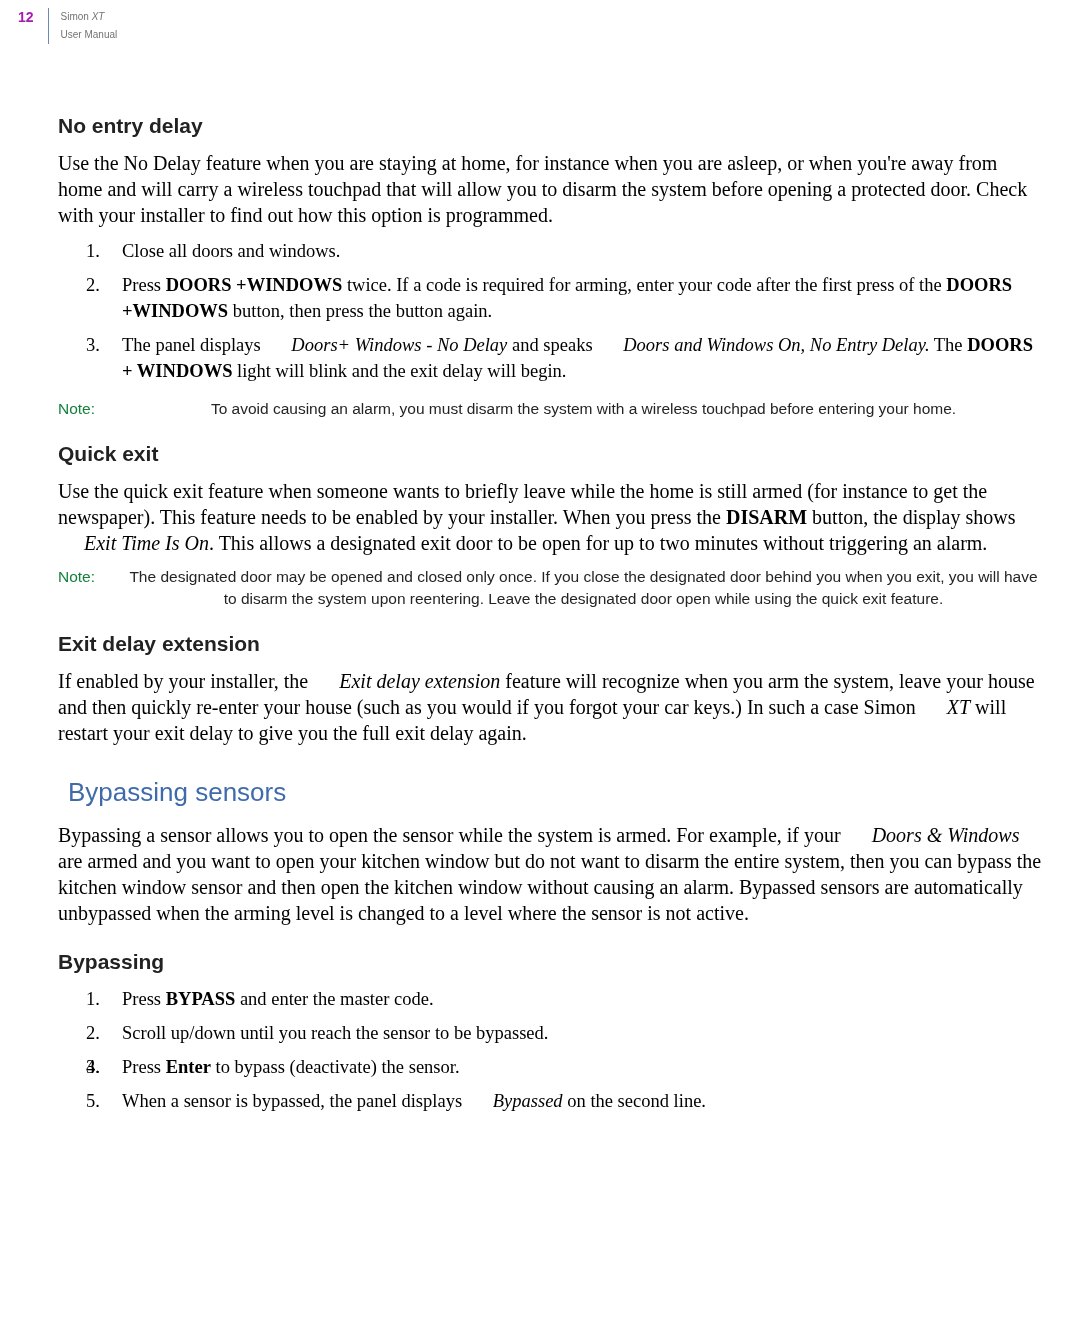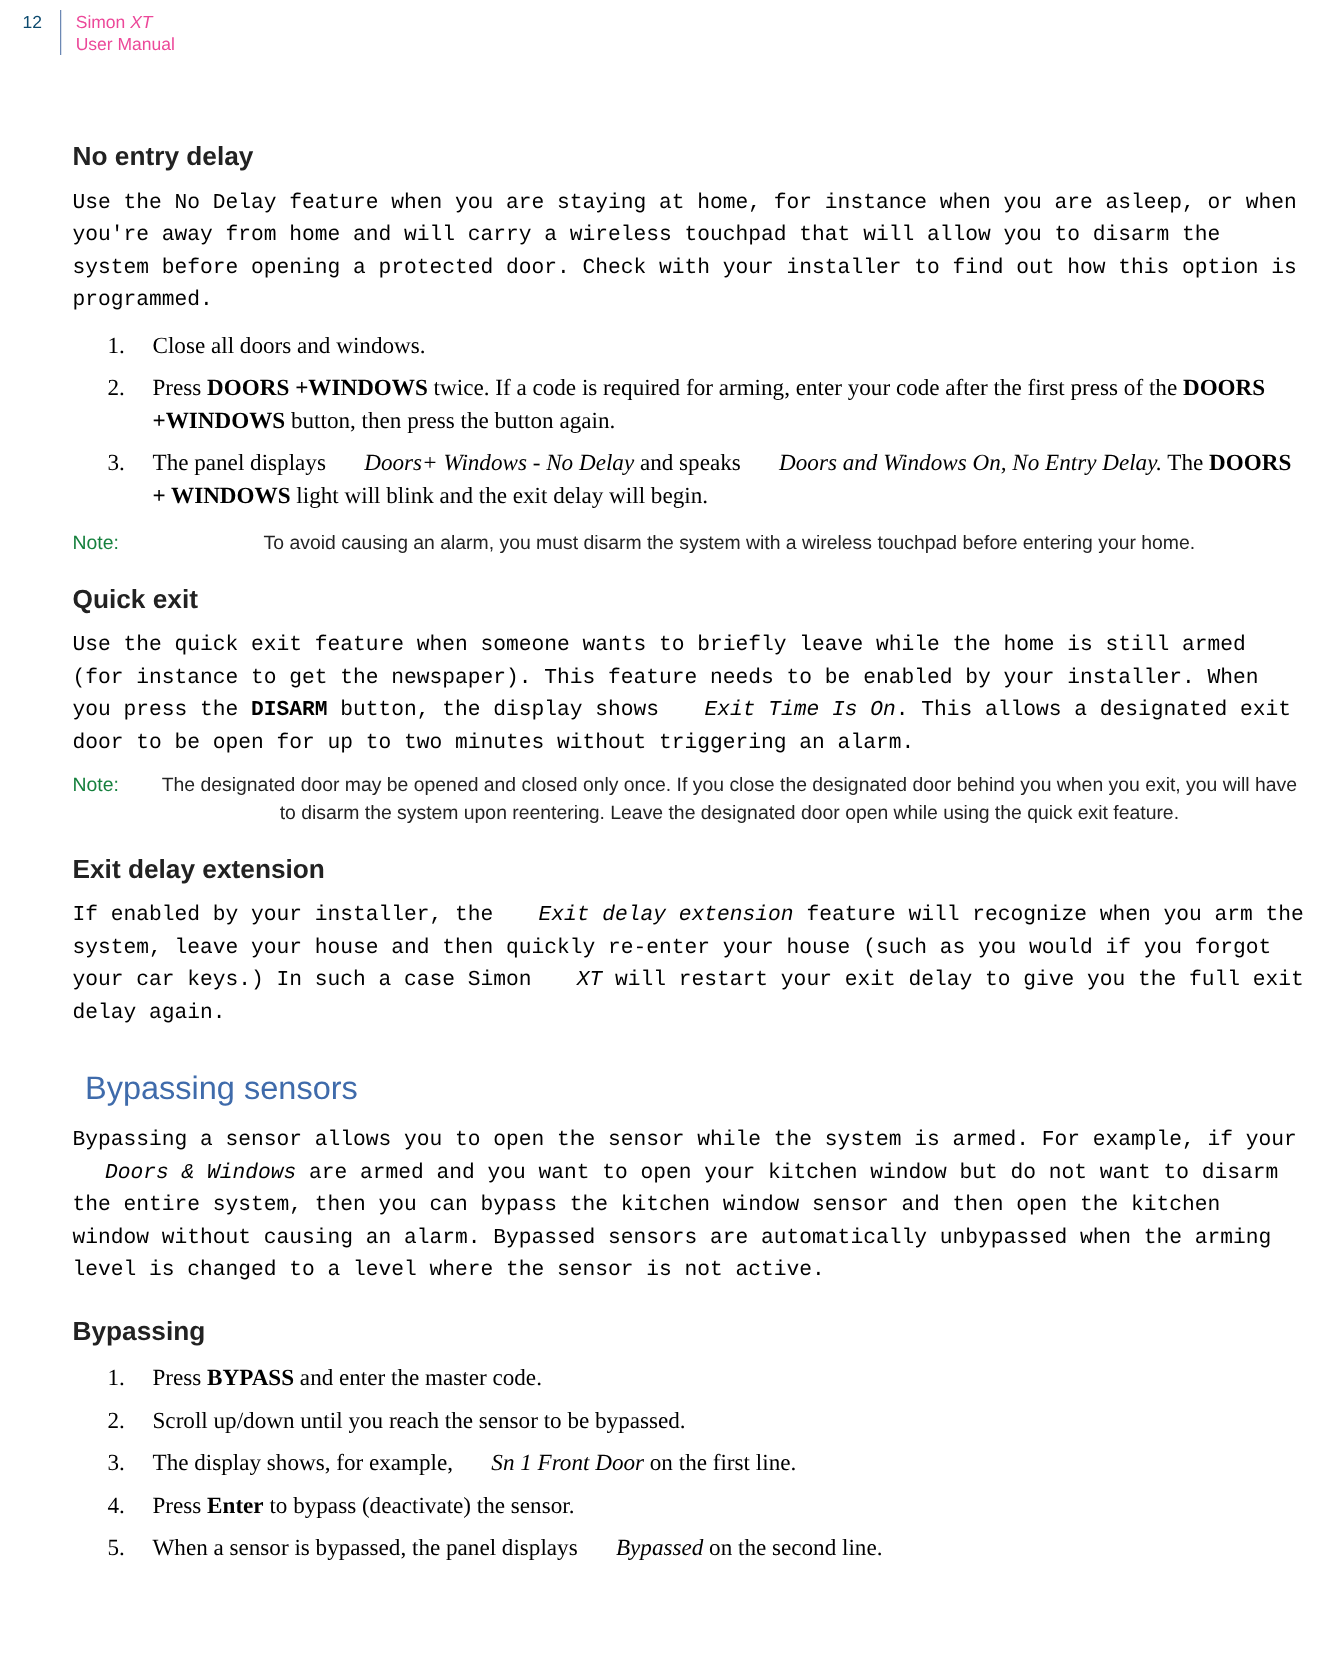--- a/index.html
+++ b/index.html
@@ -16,35 +16,35 @@
     display: flex;
     align-items: flex-start;
     margin-left: -58px;
     padding-left: 18px;
     margin-top: 8px;
     margin-bottom: 68px;
   }
   .page-num {
     font-family: Verdana, Arial, sans-serif;
     font-size: 14px;
-    font-weight: normal;
-    color: #0c4a6e;
+    font-weight: bold;
+    color: #a21caf;
     margin-right: 14px;
     line-height: 18px;
   }
   .divider-v {
     width: 1px;
     height: 36px;
     background: #6c88b4;
     margin-right: 12px;
   }
   .manual-title {
     font-family: "Trebuchet MS", Verdana, sans-serif;
-    color: #ec4899;
-    font-size: 14px;
+    color: #737373;
+    font-size: 10px;
     line-height: 18px;
   }
   .manual-title .it { font-style: italic; }
   .h3 {
     font-family: "Trebuchet MS", Verdana, sans-serif;
     font-weight: bold;
     font-size: 21px;
     line-height: 28px;
     color: #222;
     margin-bottom: 10px;
@@ -53,24 +53,23 @@
     font-family: "Trebuchet MS", Verdana, sans-serif;
     font-weight: normal;
     font-size: 26px;
     line-height: 32px;
     color: #3f6bab;
     margin-top: 30px;
     margin-bottom: 14px;
     margin-left: 10px;
   }
   .body-p {
-    font-size: 17px;
+    font-size: 20px;
     line-height: 26px;
     margin-bottom: 10px;
-    font-family: Liberation Mono, monospace;
   }
   ol.steps {
     list-style: none;
     margin: 4px 0 14px 0;
   }
   ol.steps li {
     font-size: 18.5px;
     line-height: 26px;
     padding-left: 64px;
     position: relative;
@@ -168,21 +167,20 @@
       <li>
         <span class="num">1.</span>
         <span><span>Press </span><b>BYPASS</b><span> and enter the master code.</span></span>
       </li>
       <li>
         <span class="num">2.</span>
         <span>Scroll up/down until you reach the sensor to be bypassed.</span>
       </li>
       <li>
         <span class="num">3.</span>
-        <span><span>The display shows, for example, </span><i>Sn 1 Front Door</i><span> on the first line.</span></span>
       </li>
       <li>
         <span class="num">4.</span>
         <span><span>Press </span><b>Enter</b><span> to bypass (deactivate) the sensor.</span></span>
       </li>
       <li>
         <span class="num">5.</span>
         <span><span>When a sensor is bypassed, the panel displays </span><i>Bypassed</i><span> on the second line.</span></span>
       </li>
     </ol>

